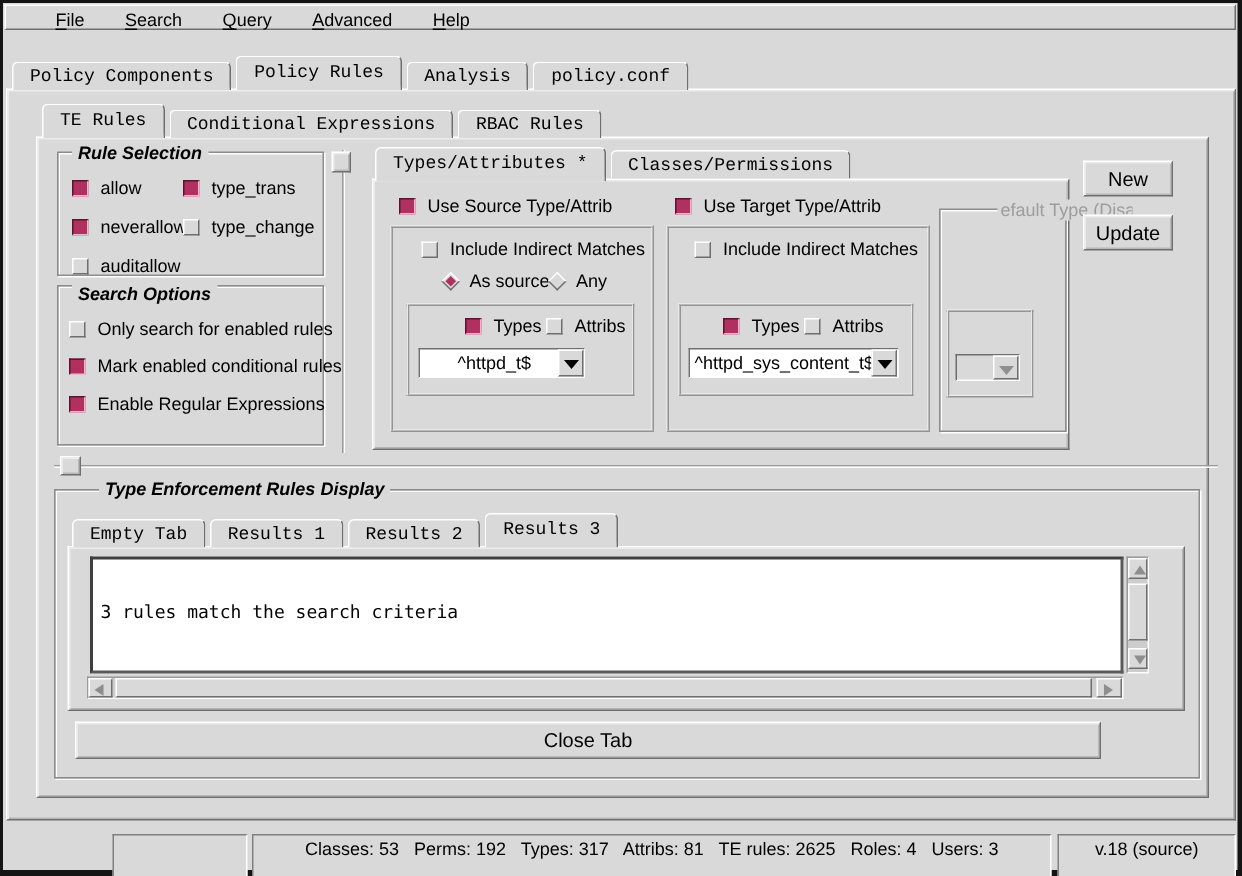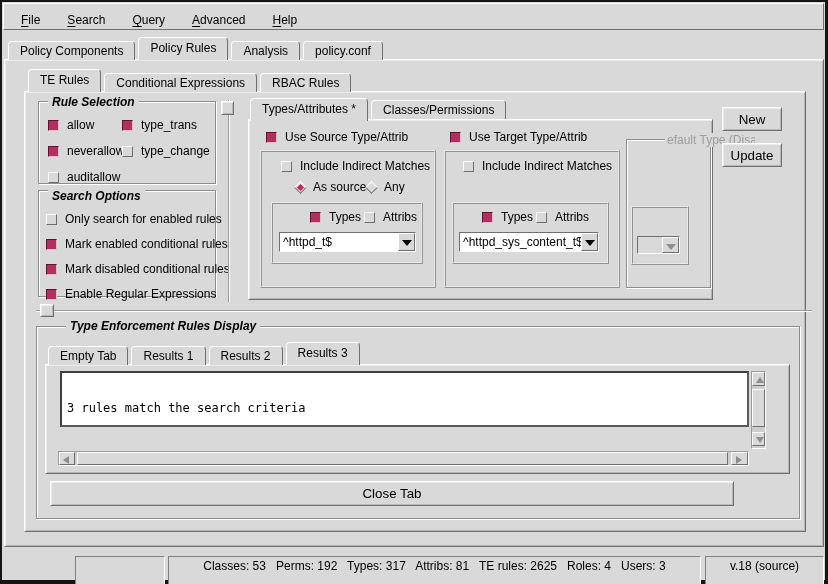--- a/index.html
+++ b/index.html
@@ -19,27 +19,27 @@
   .out { border-top:1px solid #ffffff; border-left:1px solid #ffffff;
          border-right:1px solid #6f6f6f; border-bottom:1px solid #6f6f6f; }
   .out2 { border-top:1px solid #ffffff; border-left:1px solid #ffffff;
           border-right:1px solid #6f6f6f; border-bottom:1px solid #6f6f6f;
           box-shadow: inset 1px 1px 0 #ececec, inset -1px -1px 0 #b8b8b8; }
   .in  { border-top:1px solid #6f6f6f; border-left:1px solid #6f6f6f;
          border-right:1px solid #ffffff; border-bottom:1px solid #ffffff; }
   .ridge { border:2px ridge #e8e8e8; }
 
   
-  .menubar { left:3px; top:3px; width:821px; height:27px; background:#d9d9d9;
-             display:flex; align-items:flex-end; padding-left:8px; }
+  .menubar { left:3px; top:3px; width:821px; height:17px; background:#d9d9d9;
+             display:flex; align-items:flex-start; padding-left:24px; }
   .menu-item { padding:2px 9px; margin-right:9px; cursor:default; }
   .menu-item u { text-underline-offset:2px; }
 
   
-  .tabrow { display:flex; align-items:flex-end; }
+  .tabrow { display:flex; align-items:flex-end;font-family:Liberation Mono, monospace; }
   .tab { display:inline-block; background:#d9d9d9; padding:0 11px;
          height:19px; line-height:19px; margin-right:3px; white-space:nowrap;
          border-top:1px solid #fff; border-left:1px solid #fff; border-right:1px solid #6f6f6f;
          border-top-left-radius:4px; border-top-right-radius:4px; position:relative; z-index:1; }
   .tab.active { height:23px; line-height:21px; z-index:3; }
 
   .page { background:#d9d9d9;
           border-top:1px solid #fff; border-left:1px solid #fff;
           border-right:1px solid #6f6f6f; border-bottom:1px solid #6f6f6f;
           box-shadow: inset 1px 1px 0 #ececec, inset -1px -1px 0 #b5b5b5; }
@@ -162,24 +162,20 @@
     <div class="opt">
       <span class="cb"></span>
       <span class="lbl">Only search for enabled rules</span>
     </div>
     <div class="opt">
       <span class="cb on"></span>
       <span class="lbl">Mark enabled conditional rules</span>
     </div>
     <div class="opt">
       <span class="cb on"></span>
-      <span class="lbl">Mark disabled conditional rules</span>
-    </div>
-    <div class="opt">
-      <span class="cb on"></span>
       <span class="lbl">Enable Regular Expressions</span>
     </div>
   </div>
 
 <div class="abs vsash" style="left:228px; top:100px; height:202px;"></div>
 <div class="abs out2" style="left:221px; top:101px; width:13px; height:14px; background:#d9d9d9;"></div>
 
 <div class="abs tabrow" style="left:250px; top:98px; height:22px; z-index:2;align-items:center;">
     <span class="tab active">Types/Attributes *</span>
     <span class="tab">Classes/Permissions</span>
@@ -205,21 +201,21 @@
 </div>
 <div class="abs ridge" style="left:271px; top:202px; width:152px; height:62px;"></div>
 <div class="abs opt" style="left:310px; top:210px;">
   <span class="cb on"></span>
   <span class="lbl">Types</span>
 </div>
 <div class="abs opt" style="left:364px; top:210px;">
   <span class="cb"></span>
   <span class="lbl">Attribs</span>
 </div>
-<div class="abs combo in" style="left:279px; top:232px; width:137px; height:20px;">
+<div class="abs combo in" style="left:279px; top:232px; width:111px; height:20px;padding-left:22px;">
   <span class="entry">^httpd_t$</span>
   <span class="drop out"></span>
 </div>
 
 <div class="abs opt" style="left:450px; top:130px;">
   <span class="cb on"></span>
   <span class="lbl">Use Target Type/Attrib</span>
 </div>
 <div class="abs ridge" style="left:444px; top:150px; width:176px; height:138px;"></div>
 <div class="abs opt" style="left:463px; top:159px;">
@@ -258,21 +254,21 @@
 <div class="lframe-title abs" style="left:66px; top:319px;">Type Enforcement Rules Display</div>
 
 <div class="abs tabrow" style="left:48px; top:342px; height:23px; z-index:2;">
     <span class="tab">Empty Tab</span>
     <span class="tab">Results 1</span>
     <span class="tab">Results 2</span>
     <span class="tab active">Results 3</span>
   </div>
 <div class="abs page" style="left:45px; top:364px; width:745px; height:110px;"></div>
 
-<div class="abs textarea" style="left:60px; top:371px; width:689px; height:56px;">
+<div class="abs textarea" style="left:60px; top:371px; width:689px; height:78px;">
   <div>3 rules match the search criteria</div>
   <div>&nbsp;</div>
   
 </div>
 
 <div class="abs sb" style="left:751px; top:371px; width:15px; height:78px;">
   <span class="sb-el out" style="left:0; top:0; width:13px; height:14px;">
       <span class="arr arr-up"></span>
     </span>
   <span class="sb-el out" style="left:0; top:17px; width:13px; height:38px;"></span>

